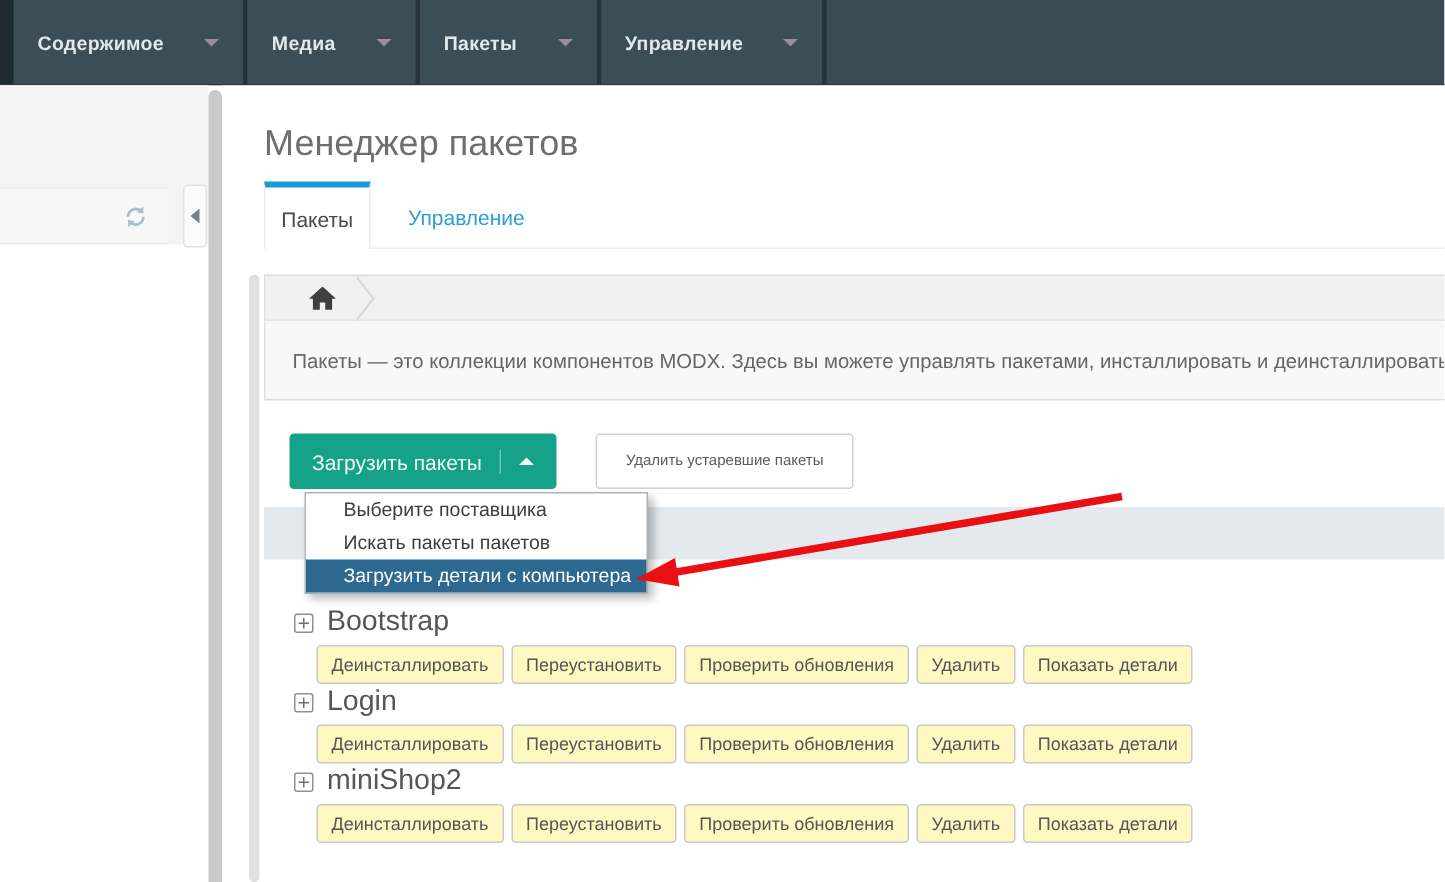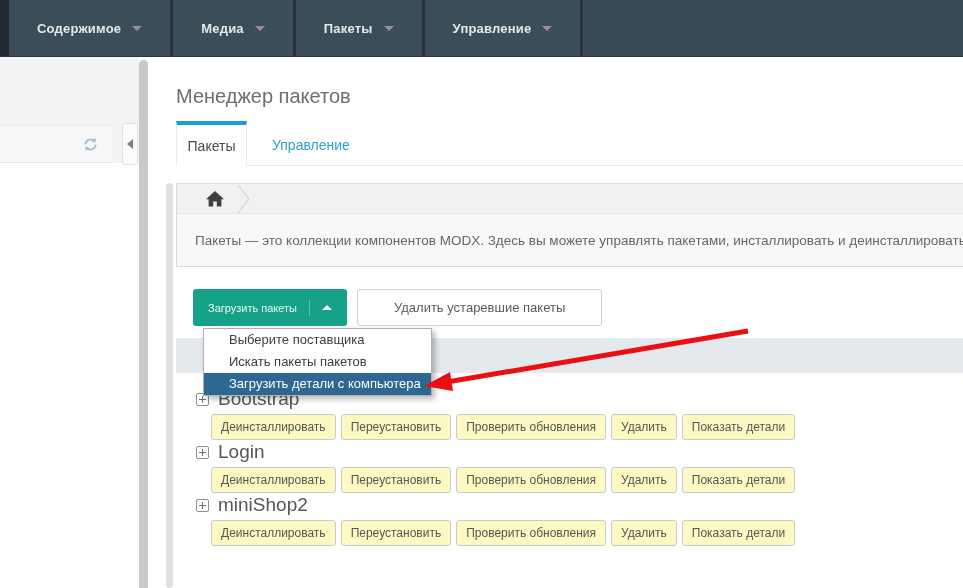--- a/index.html
+++ b/index.html
@@ -12,21 +12,21 @@
 
   
   .topnav {
     height:57px; background:#394b54; display:flex; align-items:stretch;
     border-bottom:1px solid #2a363c; padding-left:9px; position:relative;
   }
   .topnav::before {
     content:""; position:absolute; left:0; top:0; width:9px; height:100%; background:#202a30;
   }
   .nav-item {
-    display:flex; align-items:center; gap:11px; padding:0 28px;
+    display:flex; align-items:center; gap:27px; padding:0 16px;
     color:#e3e9eb; font-size:13px; font-weight:700; letter-spacing:.2px;
     background:#3b4e57; border-right:3px solid #27333a; cursor:pointer;
   }
   .caret-down {
     width:0; height:0; border-left:5px solid transparent; border-right:5px solid transparent;
     border-top:5px solid #9a8ba0;
   }
 
   
   .app { position:relative; height:531px; background:#fff; }
@@ -57,21 +57,21 @@
 
   .main {
     position:absolute; left:148px; top:0; right:0; bottom:0; background:#fff;
     padding:24px 0 0 28px;
   }
   .scroll-strip {
     position:absolute; left:18px; top:126px; bottom:0; width:7px;
     background:#e0e0e0; border-radius:4px;
   }
 
-  .page-title { font-size:20px; font-weight:400; color:#6e6e6e; margin:0; line-height:30px; }
+  .page-title { font-size:24px; font-weight:400; color:#6e6e6e; margin:0; line-height:30px; }
 
   
   .tabs { display:flex; margin-top:10px; height:45px; border-bottom:1px solid #ececec; }
   .tab { display:flex; align-items:center; justify-content:center; font-size:14px; cursor:pointer; }
   .tab.active {
     width:71px; background:#fff; color:#4b4b4b;
     border-top:4px solid #1b9cd8; border-left:1px solid #ebebeb; border-right:1px solid #ebebeb;
     margin-bottom:-1px;
   }
   .tab.inactive { color:#2f9ed2; padding:0 25px; border-top:4px solid transparent; }
@@ -85,37 +85,37 @@
   .crumb-sep { margin-left:13px; height:30px; display:flex; align-items:center; }
   .description {
     height:52px; background:#f8f8f8; display:flex; align-items:center;
     padding-left:18px; font-size:13.5px; color:#666; white-space:nowrap; overflow:hidden;
   }
 
   
   .toolbar { margin:22px 0 0 17px; display:flex; gap:10px; }
   .btn-primary {
     height:37px; display:inline-flex; align-items:center; background:#16a189;
-    color:#eef9f6; font-size:11px; border:none; border-radius:3px; padding:0 15px; cursor:pointer;
+    color:#eef9f6; font-size:14px; border:none; border-radius:3px; padding:0 15px; cursor:pointer;
     font-family:inherit;
   }
   .btn-primary .sep { width:1px; height:16px; background:rgba(255,255,255,.35); margin:0 12px; }
   .caret-up {
     width:0; height:0; border-left:5px solid transparent; border-right:5px solid transparent;
     border-bottom:5px solid #f4fbf9;
   }
   .btn-default {
     height:37px; background:#fff; border:1px solid #d2d2d2; border-radius:3px;
-    color:#5b5b5b; font-size:13px; padding:0 36px; cursor:pointer; font-family:inherit;
+    color:#5b5b5b; font-size:10px; padding:0 19px; cursor:pointer; font-family:inherit;margin-left:16px;
   }
 
   
   .grid-header { margin-top:12px; height:35px; background:#e4e9ed; }
   .pkg-row { padding-left:20px; }
-  .pkg-row.first { margin-top:14px; }
+  .pkg-row.first { margin-top:30px; }
   .pkg-row.next { }
   .pkg-name-line { display:flex; align-items:center; height:24px; }
   .expand-icon {
     width:13px; height:13px; border:1px solid #8f8f8f; border-radius:2px; background:#fff;
     position:relative; flex:0 0 13px; cursor:pointer;
   }
   .expand-icon::before {
     content:""; position:absolute; left:2px; right:2px; top:5px; height:1px; background:#6f6f6f;
   }
   .expand-icon::after {

